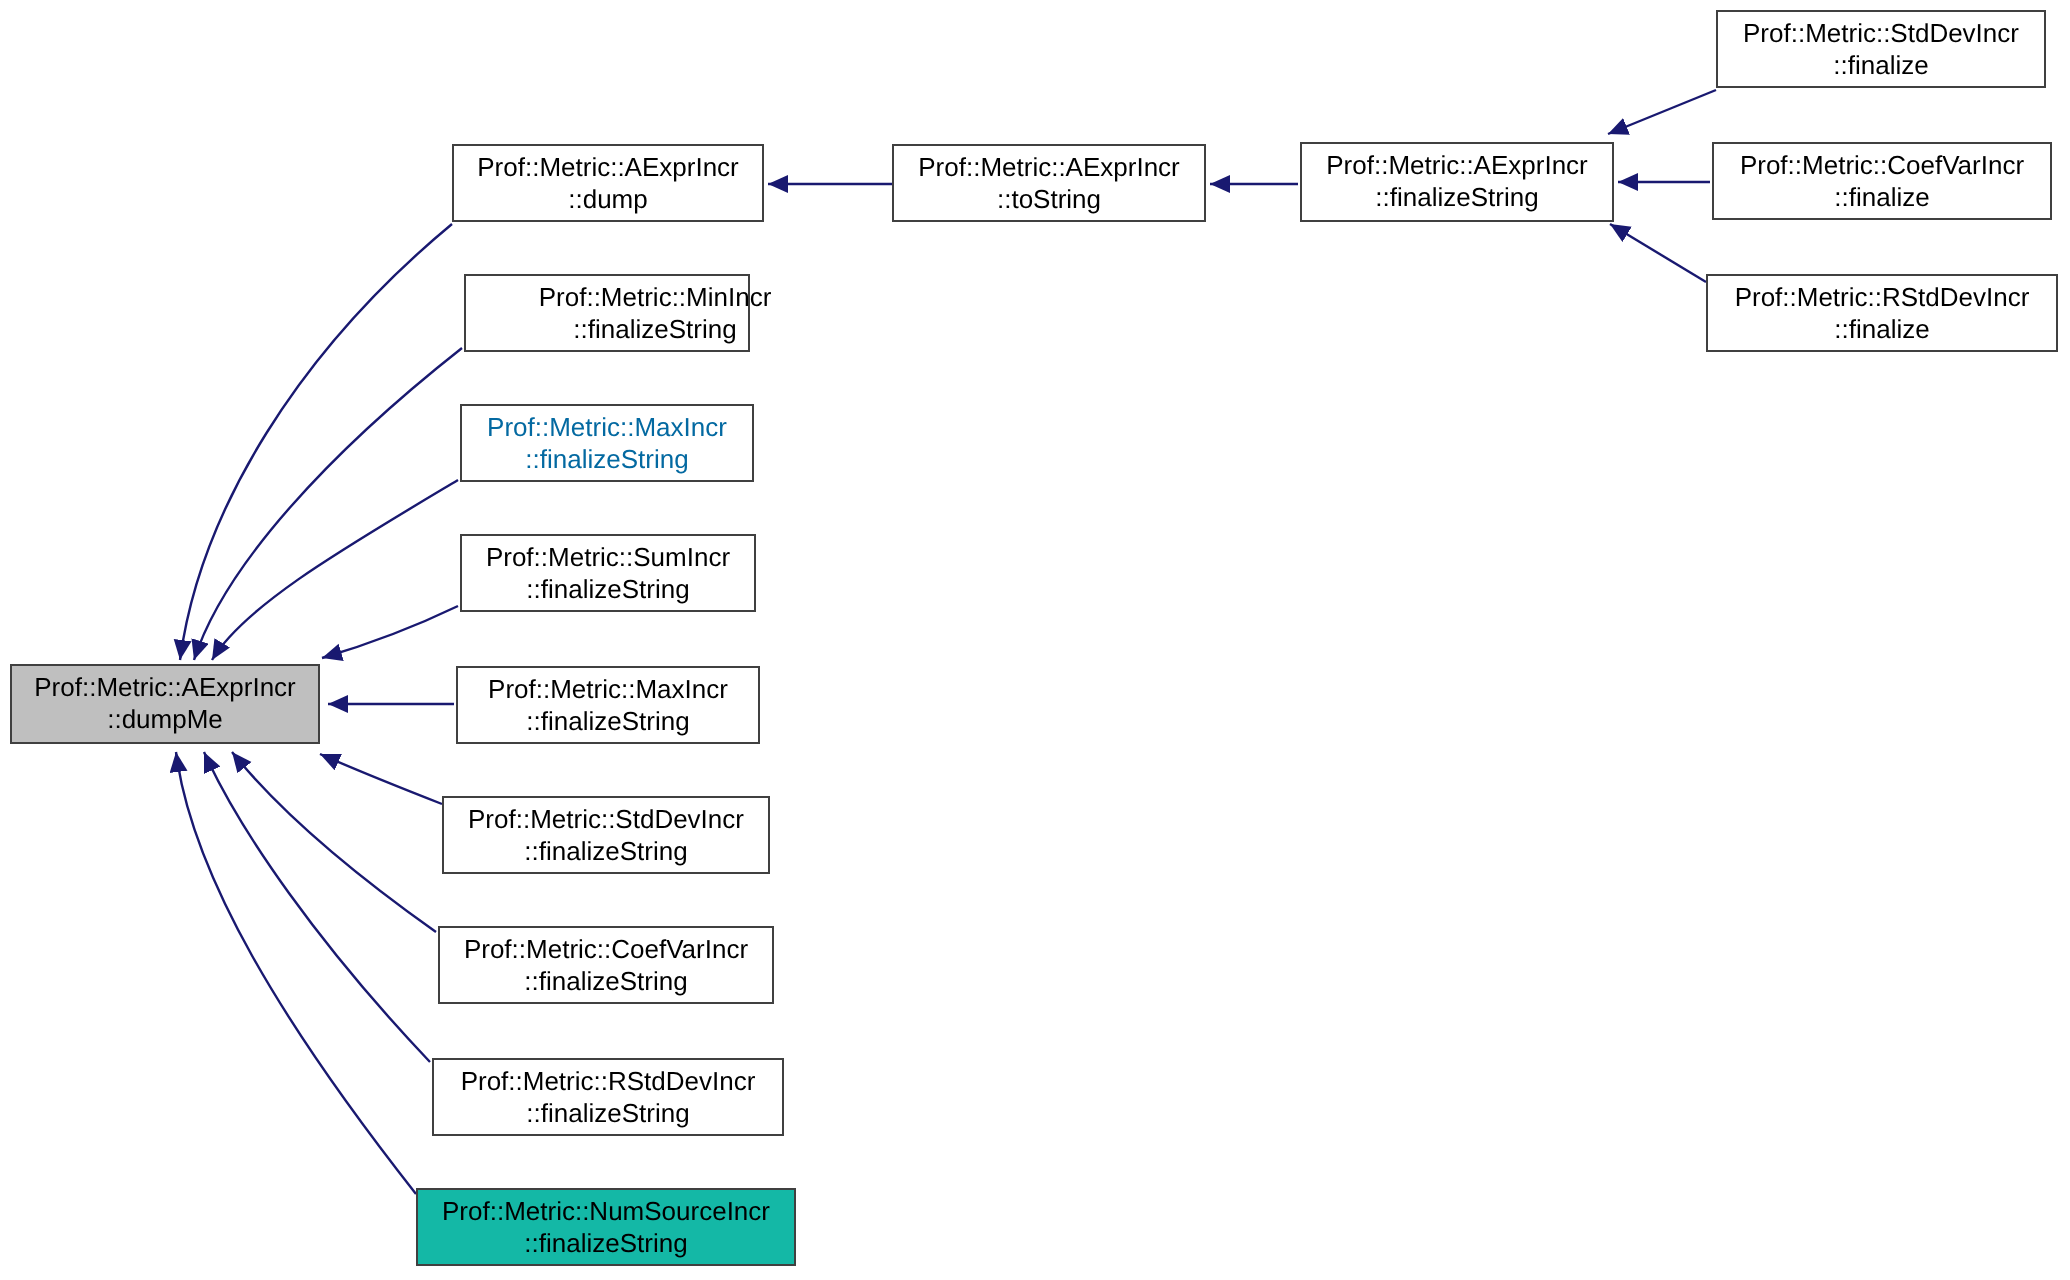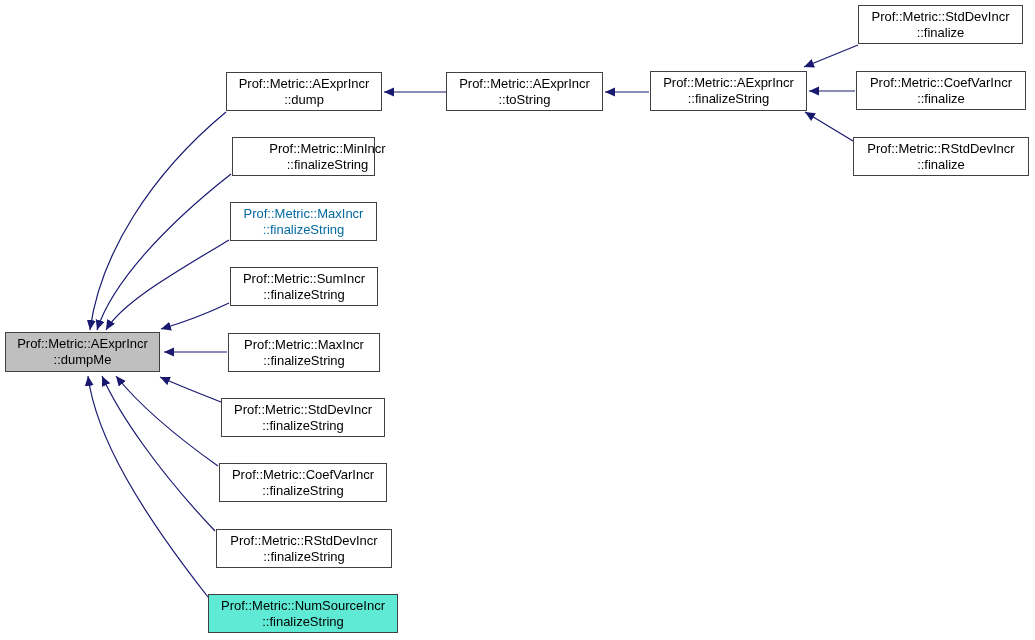--- a/index.html
+++ b/index.html
@@ -118,18 +118,18 @@
     <span class="l2">::finalizeString</span>
   </div>
       <div class="node" style="left: 219px; top: 463px; width: 168px; height: 39px; border-color: rgb(64, 64, 64); background: rgb(255, 255, 255); color: rgb(0, 0, 0);">
     <span class="l1">Prof::Metric::CoefVarIncr</span>
     <span class="l2">::finalizeString</span>
   </div>
       <div class="node" style="left: 216px; top: 529px; width: 176px; height: 39px; border-color: rgb(64, 64, 64); background: rgb(255, 255, 255); color: rgb(0, 0, 0);">
     <span class="l1">Prof::Metric::RStdDevIncr</span>
     <span class="l2">::finalizeString</span>
   </div>
-      <div class="node" style="left: 208px; top: 594px; width: 190px; height: 39px; border-color: rgb(64, 64, 64); background: #5eead4; color: rgb(0, 0, 0);">
+      <div class="node" style="left: 208px; top: 594px; width: 190px; height: 39px; border-color: rgb(64, 64, 64); background: #14b8a6; color: rgb(0, 0, 0);">
     <span class="l1">Prof::Metric::NumSourceIncr</span>
     <span class="l2">::finalizeString</span>
   </div>
     </div>
 </div>
 
 </body></html>

